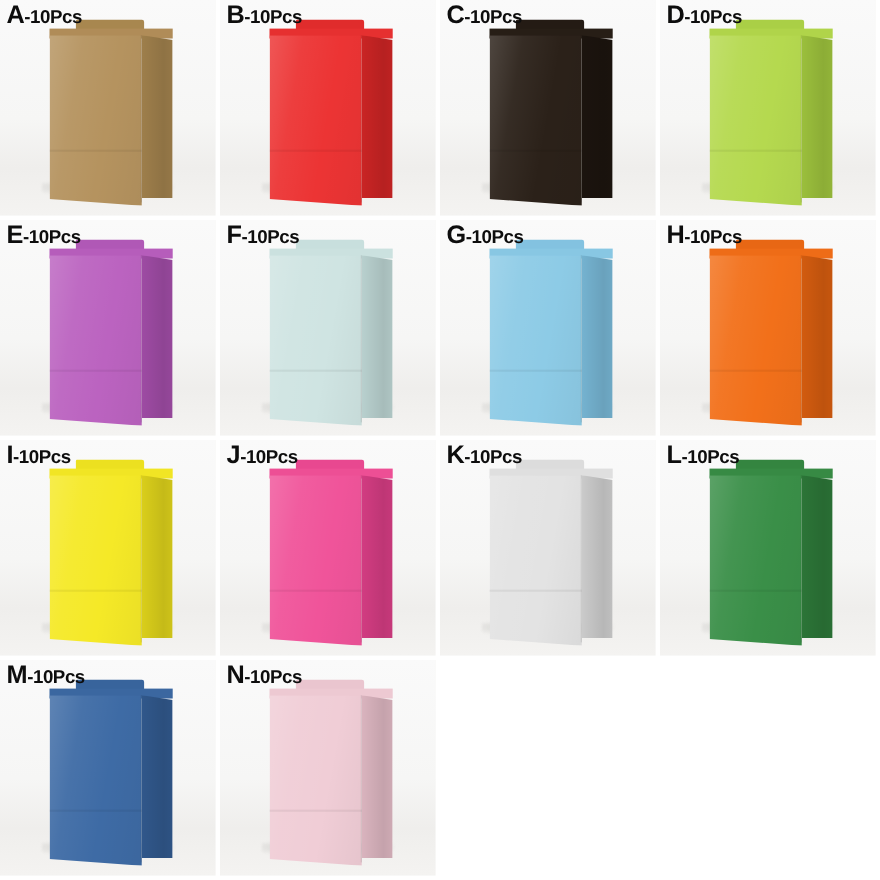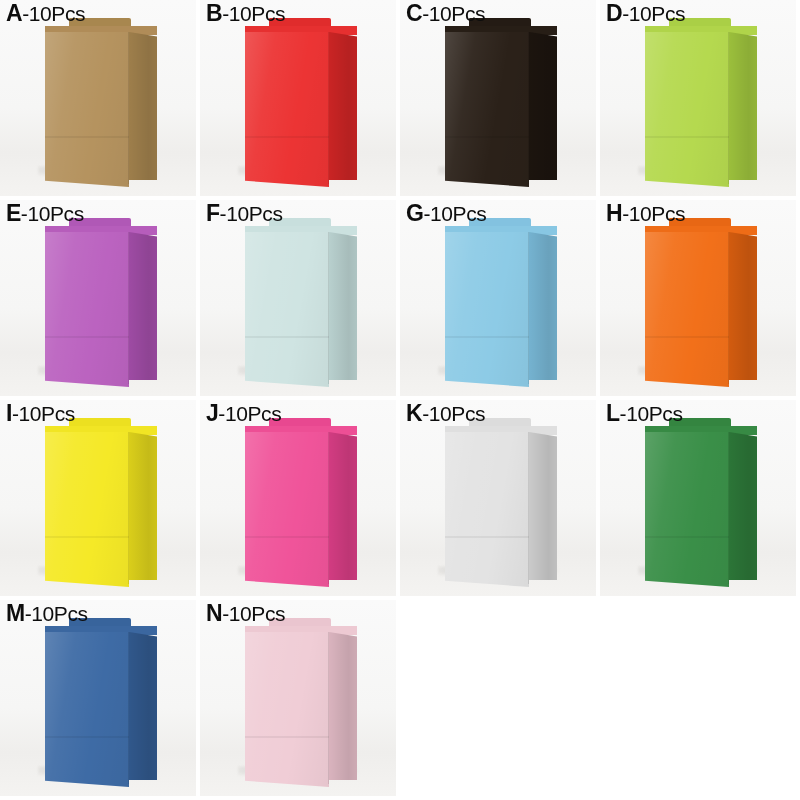--- a/index.html
+++ b/index.html
@@ -60,22 +60,22 @@
     line-height: 1;
     display: flex;
     align-items: baseline;
   }
   .label .letter {
     font-size: 23px;
     font-weight: 700;
     letter-spacing: -0.5px;
   }
   .label .qty {
-    font-size: 21px;
-    font-weight: 400;
+    font-size: 17px;
+    font-weight: 700;
     letter-spacing: -0.4px;
   }
 
   
   .bag {
     position: absolute;
     left: 45px;
     top: 18px;
     width: 112px;
     height: 172px;

